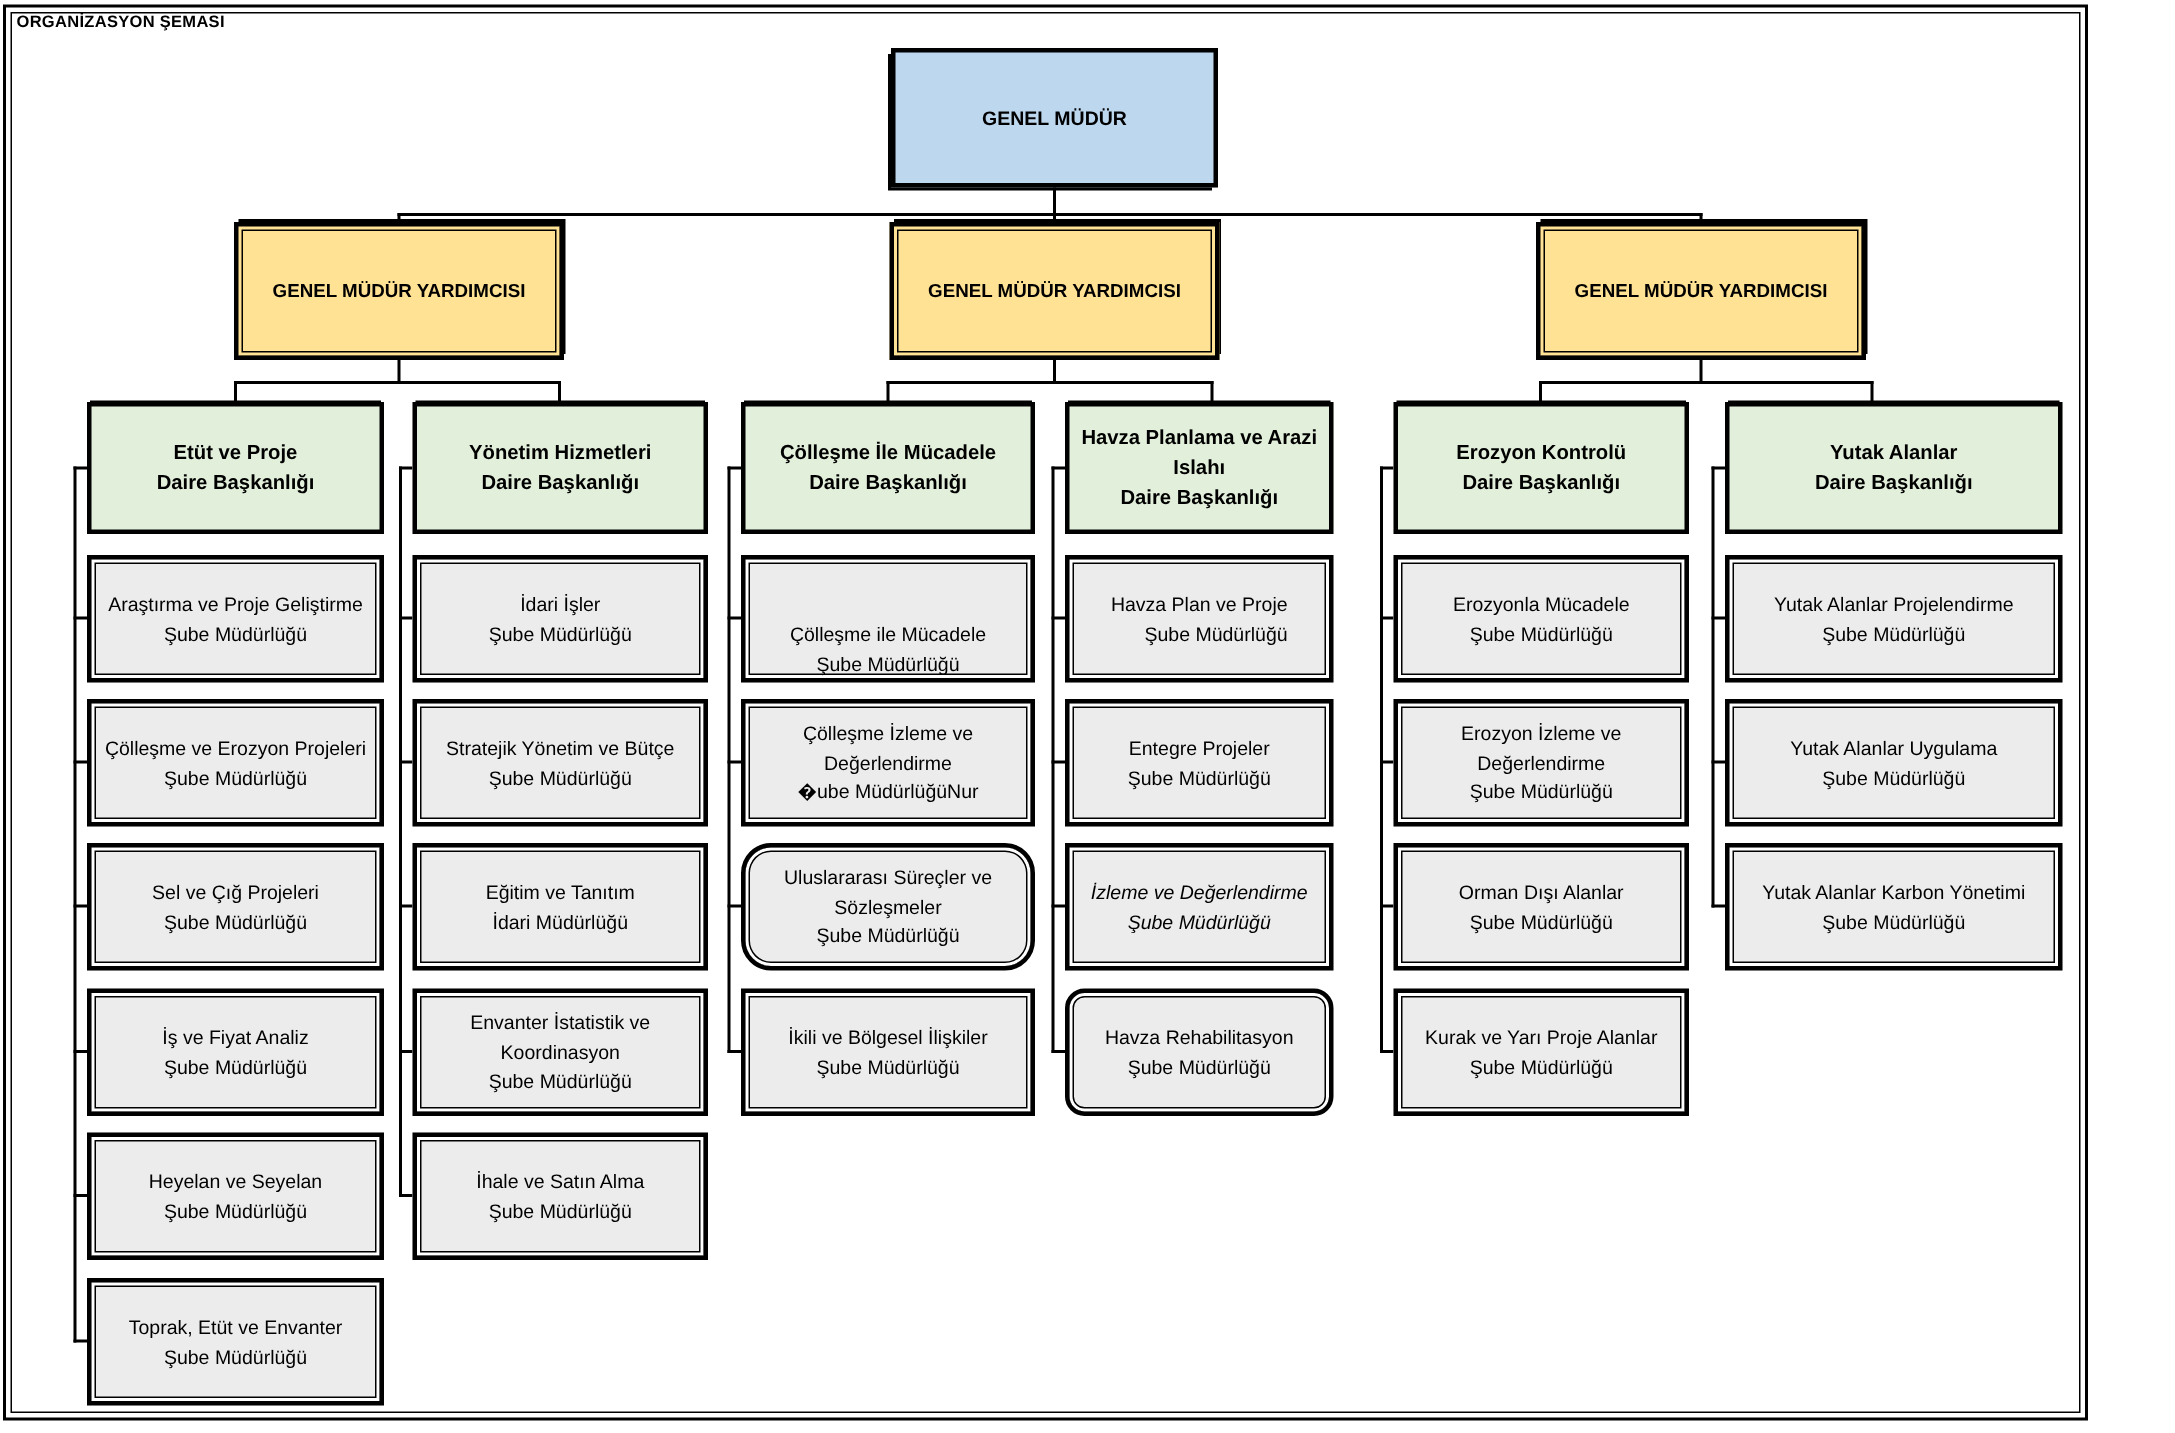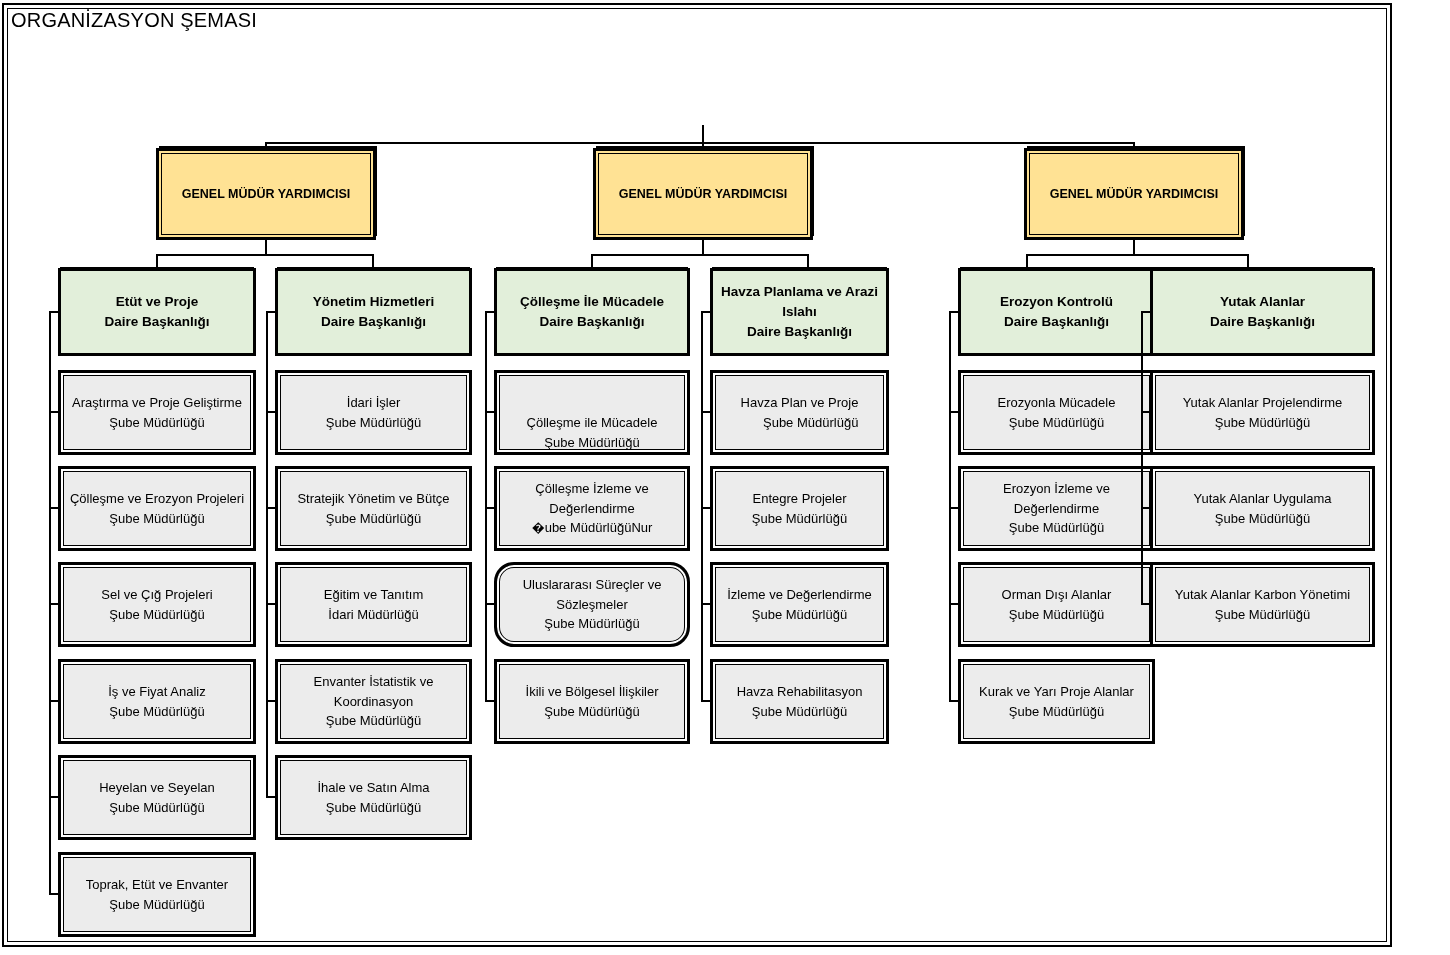--- a/index.html
+++ b/index.html
@@ -2,21 +2,21 @@
 <html><head>
 <meta charset="utf-8">
 <style>
   html,body{margin:0;padding:0;background:#fff;}
   .stage{position:relative;width:1450px;height:955px;background:#fff;overflow:hidden;
          font-family:"Liberation Sans", sans-serif;color:#000;}
   .frame-outer{position:absolute;left:2px;top:3px;width:1390px;height:944px;
                border:2px solid #000;box-sizing:border-box;}
   .frame-inner{position:absolute;left:7px;top:8px;width:1380px;height:934px;
                border:1px solid #000;box-sizing:border-box;}
-  .title{position:absolute;left:11px;top:9px;font-size:20px;font-weight:normal;letter-spacing:.2px;}
+  .title{position:absolute;left:11px;top:9px;font-size:11px;font-weight:bold;letter-spacing:.2px;}
   .line{position:absolute;background:#000;}
   .node{position:absolute;display:flex;align-items:center;justify-content:center;
         text-align:center;white-space:pre-line;box-sizing:border-box;
         border:3px solid #000;line-height:1.5;}
   .root{background:#BDD7EE;font-weight:bold;font-size:13px;
         box-shadow:-3px 3px 0 -1px #000;}
   .deputy{background:#FFE294;font-weight:bold;font-size:12.5px;
         box-shadow:inset 0 0 0 2px #FFE294, inset 0 0 0 3px #000, 2px -3px 0 -1px #000;}
   .col{position:absolute;}
   .col .node{left:9px;width:calc(100% - 9px);}
@@ -28,20 +28,23 @@
   .stub{position:absolute;left:0;width:9px;height:2px;background:#000;}
 </style>
 </head>
 <body>
 
 <div class="stage">
   <div class="frame-outer"></div>
   <div class="frame-inner"></div>
   <div class="title">ORGANİZASYON ŞEMASI</div>
 
+  <div class="node root" style="left:594px;top:32px;width:218px;height:93px;">
+    <span>GENEL MÜDÜR</span>
+  </div>
 
   <div class="line" style="left:702px;top:125px;width:2px;height:25px;"></div>
   <div class="line" style="left:265px;top:142px;width:870px;height:2px;"></div>
   <div class="line" style="left:265px;top:142px;width:2px;height:8px;"></div>
   <div class="line" style="left:1133px;top:142px;width:2px;height:8px;"></div>
 
   <div class="node deputy" style="left:156px;top:148px;width:220px;height:92px;">
     <span>GENEL MÜDÜR YARDIMCISI</span>
   </div>
   <div class="node deputy" style="left:593px;top:148px;width:220px;height:92px;">
@@ -142,27 +145,27 @@
     <div class="stub" style="top:239px;"></div>
     <div class="stub" style="top:335px;"></div>
     <div class="stub" style="top:432px;"></div>
     <div class="node dept" style="top:0;"><span>Havza Planlama ve Arazi
 Islahı
 Daire Başkanlığı</span></div>
     <div class="node sub" style="top:102px;text-align:right;"><span>Havza Plan ve Proje
 Şube Müdürlüğü</span></div>
     <div class="node sub" style="top:198px;"><span>Entegre Projeler
 Şube Müdürlüğü</span></div>
-    <div class="node sub" style="top:294px;"><span>İzleme ve Değerlendirme
+    <div class="node sub" style="top:294px;font-style:italic;"><span>İzleme ve Değerlendirme
 Şube Müdürlüğü</span></div>
-    <div class="node sub" style="top:391px;"><span>Havza Rehabilitasyon
+    <div class="node sub" style="top:391px;border-radius:13px;"><span>Havza Rehabilitasyon
 Şube Müdürlüğü</span></div>
   </div>
 
-  <div class="col" style="left:920px;top:268px;width:206px;height:480px;margin-left:29px;">
+  <div class="col" style="left:920px;top:268px;width:206px;height:480px;">
     <div class="rail" style="top:43px;height:391px;"></div>
     <div class="stub" style="top:43px;"></div>
     <div class="stub" style="top:143px;"></div>
     <div class="stub" style="top:239px;"></div>
     <div class="stub" style="top:335px;"></div>
     <div class="stub" style="top:432px;"></div>
     <div class="node dept" style="top:0;"><span>Erozyon Kontrolü
 Daire Başkanlığı</span></div>
     <div class="node sub" style="top:102px;"><span>Erozyonla Mücadele
 Şube Müdürlüğü</span></div>

